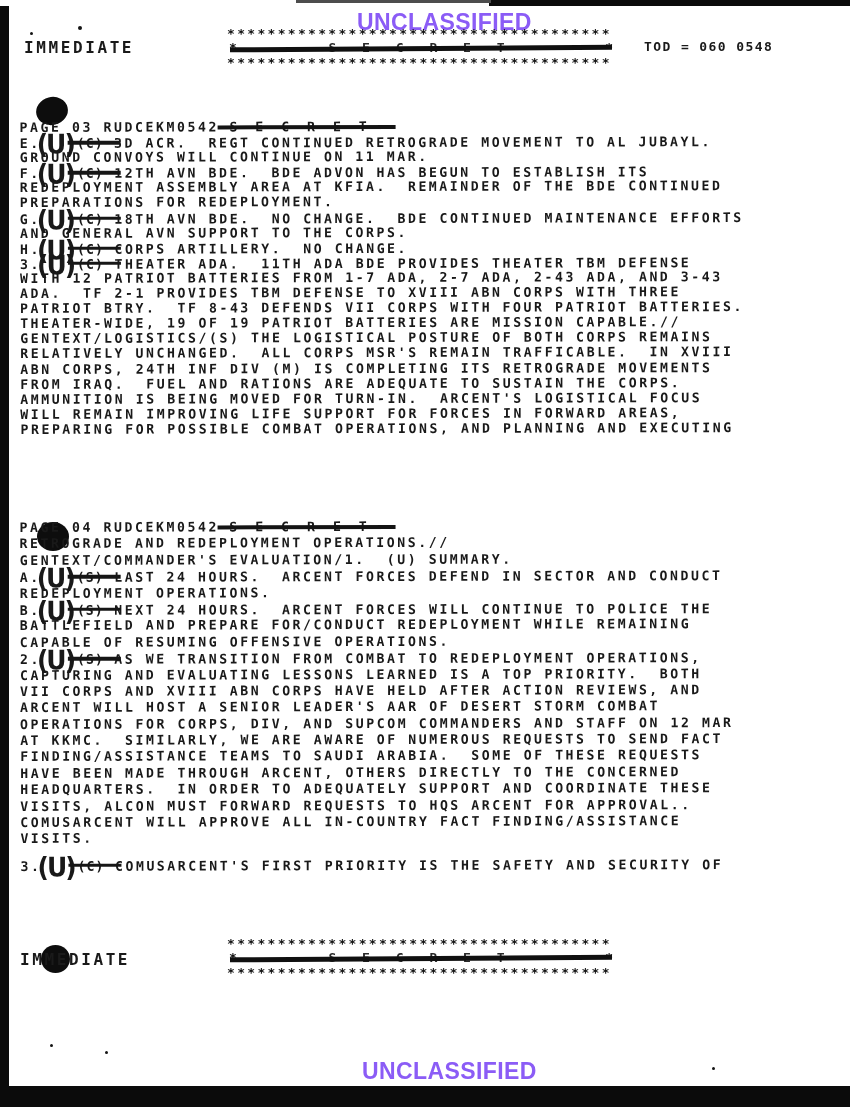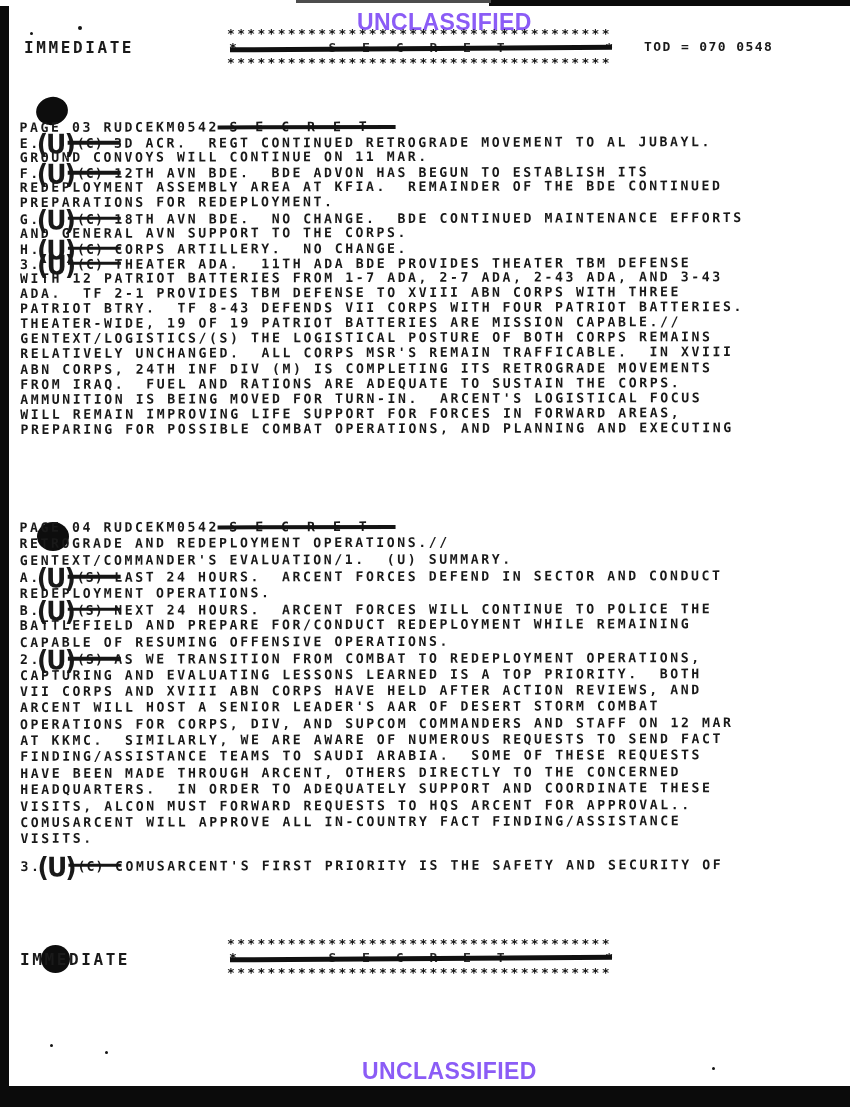--- a/index.html
+++ b/index.html
@@ -70,21 +70,21 @@
 <body>
 
 <div class="edge-left"></div>
 <div class="edge-bottom"></div>
 <div class="edge-topright"></div>
 <div class="edge-topmid"></div>
 
 <div id="unclass-top" class="stamp-unclass">UNCLASSIFIED</div>
 
 <div id="immediate-top" class="priority">IMMEDIATE</div>
-<div id="tod">TOD = 070 0548</div>
+<div id="tod">TOD = 060 0548</div>
 
 <div id="banner-top" class="banner">
   <div class="stars-row">**************************************</div>
   <div class="banner-mid">
     <span class="banner-star-left">*</span>
     <span class="banner-secret">S E C R E T</span>
     <span class="banner-strike"></span>
     <span class="banner-star-right">*</span>
   </div>
   <div class="stars-row">**************************************</div>

